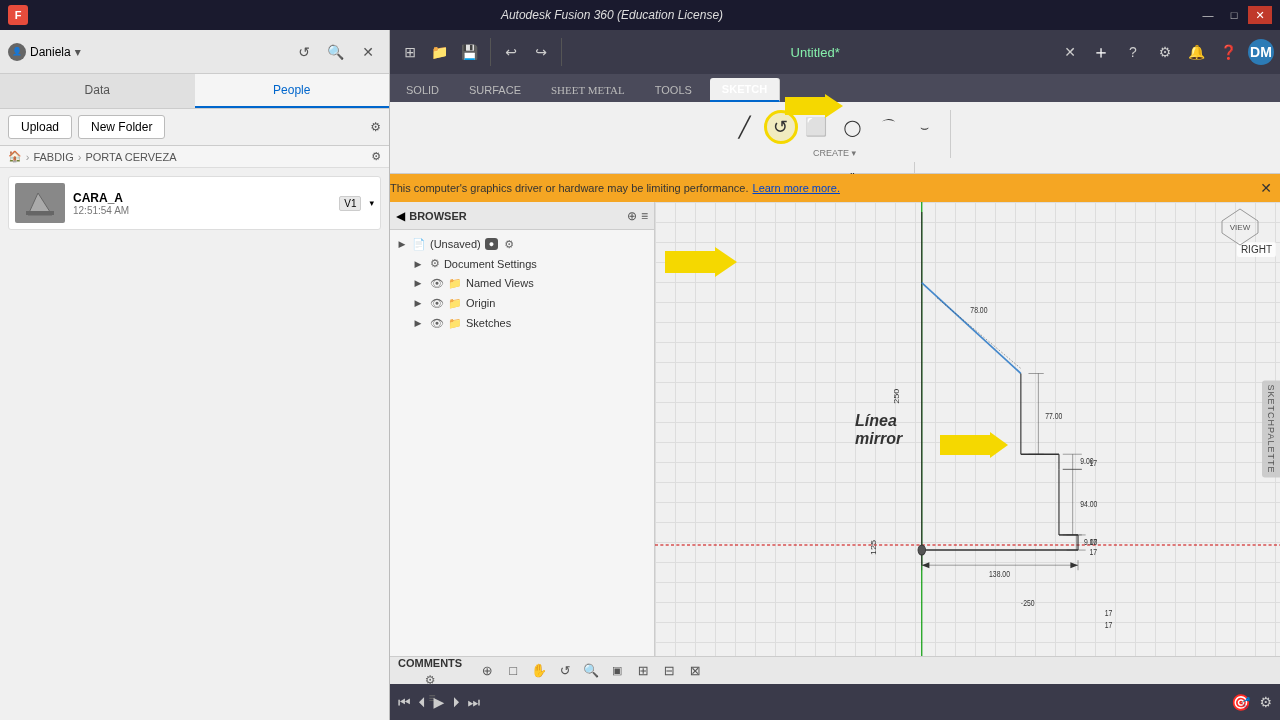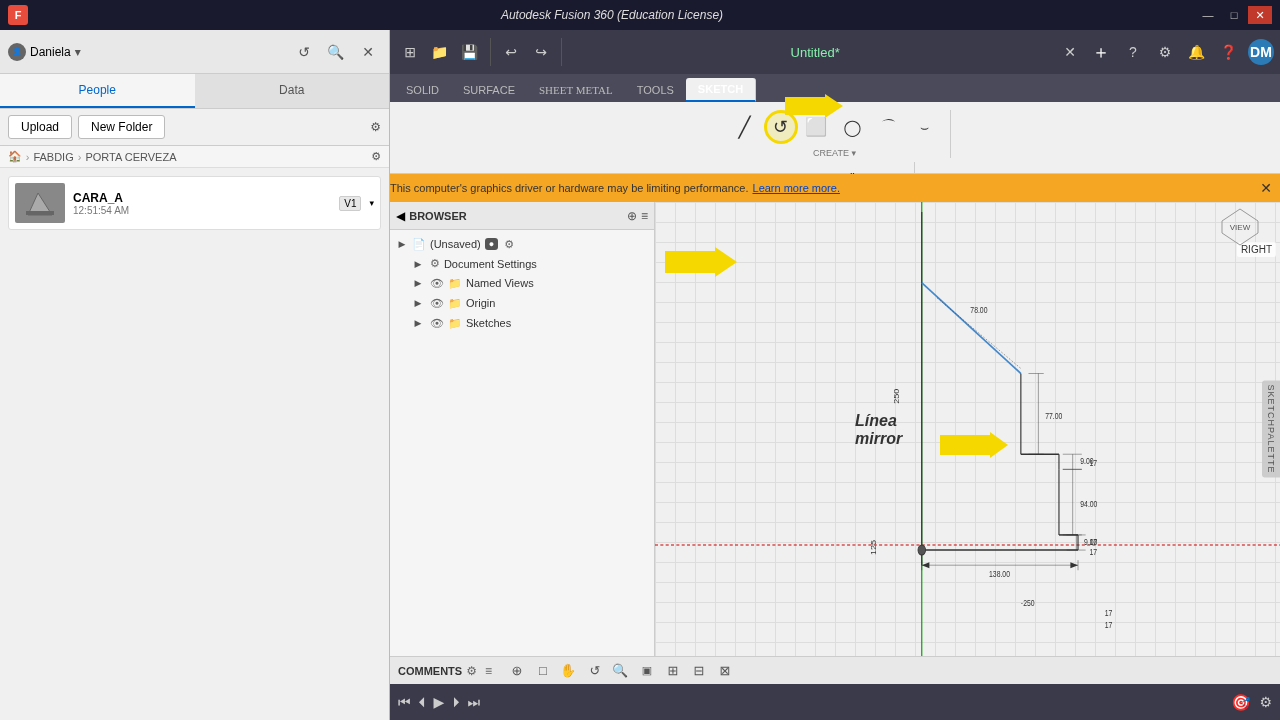--- a/index.html
+++ b/index.html
@@ -101,21 +101,21 @@
     #doc-title { color: #86efac; font-size: 13px; flex: 1; text-align: center; }
     .doc-close { color: #ccc; cursor: pointer; font-size: 14px; margin-right: 8px; }
     .header-right { display: flex; gap: 6px; align-items: center; }
     .hdr-btn { width: 26px; height: 26px; color: #ccc; display: flex; align-items: center; justify-content: center; font-size: 14px; cursor: pointer; }
     .user-avatar { width: 26px; height: 26px; background: #2c7bb6; border-radius: 50%; display: flex; align-items: center; justify-content: center; color: white; font-size: 14px; font-weight: bold; }
 
     
     #ribbon {
       background: #f0f0f0; border-bottom: 1px solid #ccc; display: flex; flex-direction: column;
     }
-    #ribbon-tabs { display: flex; background: #e0e0e0; height: 28px; align-items: center; }
+    #ribbon-tabs { display: flex; background: #e0e0e0; height: 28px; align-items: center; gap: 6px; }
     .ribbon-tab {
       padding: 0 16px; height: 28px; display: flex; align-items: center; font-size: 11px;
       cursor: pointer; color: #555; border-right: 1px solid #ccc;
     }
     .ribbon-tab.active { background: #f0f0f0; font-weight: bold; color: #333; border-bottom: 2px solid #0066cc; }
     .ribbon-group {
       display: flex; flex-direction: column; align-items: center; gap: 2px; padding: 0 8px;
       border-right: 1px solid #ccc; height: 62px; justify-content: center;
     }
     .ribbon-group-label { font-size: 9px; color: #777; margin-top: 2px; }
@@ -178,21 +178,21 @@
     .dim-text { font-size: 9px; fill: #333; }
 
     
     #canvas-bottom {
       height: 28px; background: #e8e8e8; display: flex; align-items: center; padding: 0 6px;
       border-top: 1px solid #ccc; gap: 4px;
     }
     .cb-icon { width: 22px; height: 22px; display: flex; align-items: center; justify-content: center; cursor: pointer; font-size: 13px; color: #555; }
 
     
-    #comments-panel { height: 28px; background: #e8e8e8; display: flex; align-items: center; padding: 0 8px; gap: 4px; border-top: 1px solid #ccc; }
+    #comments-panel { height: 28px; background: #e8e8e8; display: flex; align-items: center; padding: 0 8px; gap: 4px; border-top: 1px solid #ccc; flex-direction: column; }
     .comments-title { font-size: 11px; font-weight: bold; color: #333; flex: 1; }
 
     
     #playback-bar {
       height: 36px; background: #3a3a4a; display: flex; align-items: center; padding: 0 8px; gap: 8px;
     }
     .pb-btn { color: #ccc; font-size: 14px; cursor: pointer; }
     .timeline-area { flex: 1; }
     .pb-settings { color: #ccc; font-size: 14px; cursor: pointer; margin-left: auto; }
     .playhead-icon { color: #ccc; font-size: 16px; }
@@ -239,22 +239,22 @@
         <span style="color:#555">▾</span>
       </div>
       <div class="left-toolbar-right">
         <div class="icon-btn">↺</div>
         <div class="icon-btn">🔍</div>
         <div class="icon-btn">✕</div>
       </div>
     </div>
 
     <div id="data-tabs">
+      <div class="data-tab">Data</div>
       <div class="data-tab active">People</div>
-      <div class="data-tab">Data</div>
     </div>
 
     <div id="action-bar">
       <button class="upload-btn">Upload</button>
       <button class="new-folder-btn">New Folder</button>
       <div class="settings-icon">⚙</div>
     </div>
 
     <div id="breadcrumb">
       <span>🏠</span>

